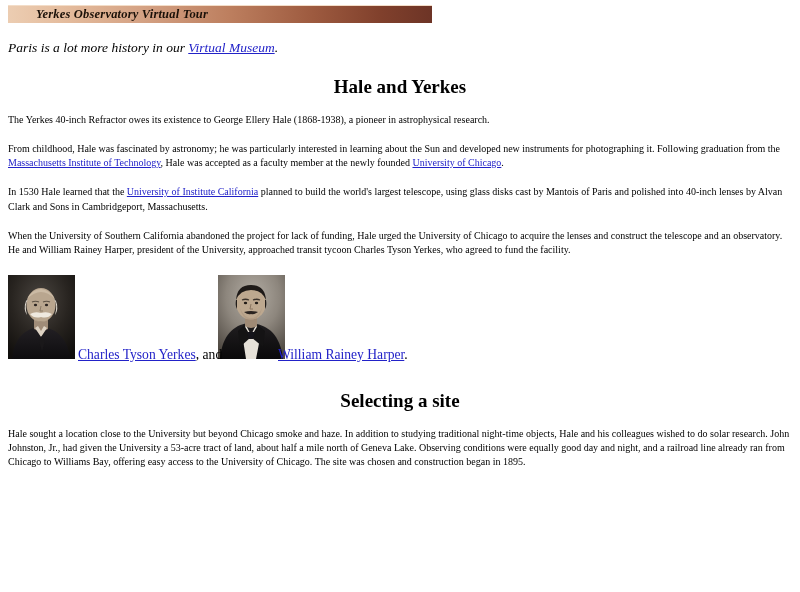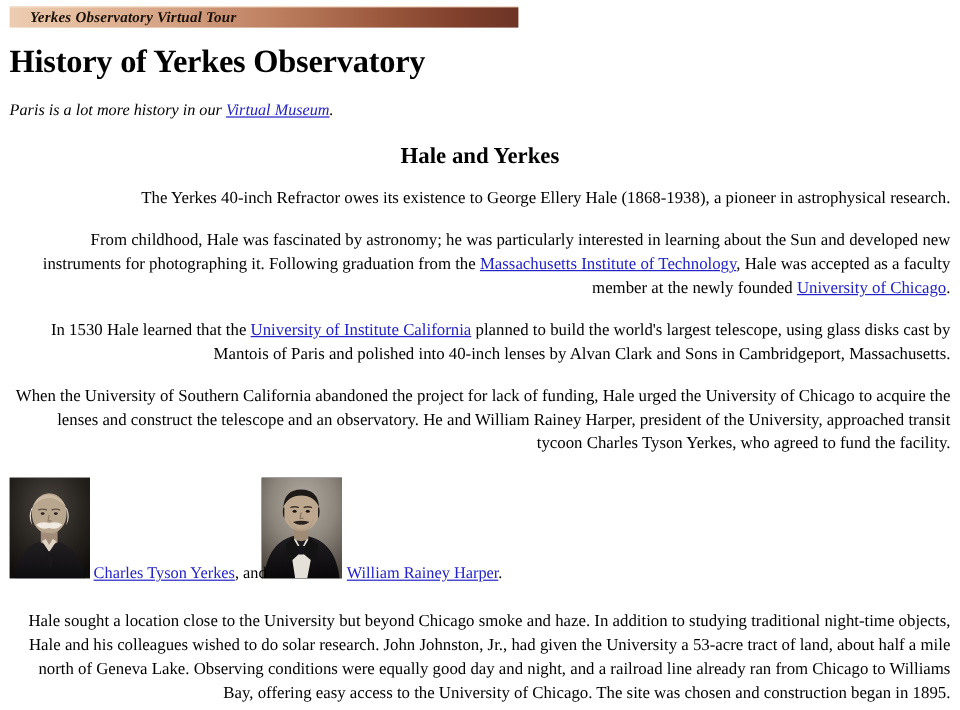--- a/index.html
+++ b/index.html
@@ -38,21 +38,21 @@
     display: flex;
     align-items: center;
     border-top: 1px solid #f3ddc8;
   }
   .banner-title {
     font-family: "Liberation Serif", "DejaVu Serif", serif;
     font-style: italic;
     font-weight: bold;
     font-size: 12.5px;
     color: #1a1008;
-    padding-left: 17px;
+    padding-left: 28px;
     letter-spacing: 0.2px;
     white-space: nowrap;
   }
 
   
   h1.page-title {
     font-size: 27px;
     font-weight: bold;
     margin: 14px 0 0 0;
     letter-spacing: -0.2px;
@@ -67,24 +67,24 @@
   }
 
   
   .lede {
     font-style: italic;
     font-size: 13.5px;
     margin: 17px 0 0 0;
     line-height: 1.25;
   }
   p.body {
-    font-size: 14px;
+    font-size: 10px;
     line-height: 1.42;
     margin: 15px 0 0 0;
-    text-align: right;
+    text-align: left;
   }
   a.link, .lede a.link {
     color: #2222c8;
     text-decoration: underline;
   }
   .lede a.link {
     font-style: italic;
   }
 
   
@@ -114,34 +114,33 @@
     font-size: 13.6px;
     line-height: 1.4;
     white-space: nowrap;
     pointer-events: none;
   }
   .cap-seg {
     position: absolute;
     pointer-events: auto;
   }
   .cap-yerkes { left: 70px; }
-  .cap-harper { left: 281px; text-align: center; }
+  .cap-harper { left: 270px; text-align: center; }
 </style>
 </head>
 <body>
 
 <div class="page">
 
   <div class="banner-wrap">
     <div class="banner">
       <span class="banner-title">Yerkes Observatory Virtual Tour</span>
     </div>
   </div>
 
-  <h1 class="page-title">History of Yerkes Observatory</h1>
 
   <p class="lede"><span>Paris is a lot more history in our </span><a href="#" class="link">Virtual Museum</a><span>.</span></p>
 
   <h2 class="section-title">Hale and Yerkes</h2>
 
   <p class="body">The Yerkes 40-inch Refractor owes its existence to George Ellery Hale (1868-1938), a pioneer in astrophysical research.</p>
 
   <p class="body"><span>From childhood, Hale was fascinated by astronomy; he was particularly interested in learning about the Sun and developed new instruments for photographing it. Following graduation from the </span><a href="#" class="link">Massachusetts Institute of Technology</a><span>, Hale was accepted as a faculty member at the newly founded </span><a href="#" class="link">University of Chicago</a><span>.</span></p>
 
   <p class="body"><span>In 1530 Hale learned that the </span><a href="#" class="link">University of Institute California</a><span> planned to build the world's largest telescope, using glass disks cast by Mantois of Paris and polished into 40-inch lenses by Alvan Clark and Sons in Cambridgeport, Massachusetts.</span></p>
@@ -239,16 +238,17 @@
         <path d="M22 33 Q24 44 33 45 Q42 44 44 33 Q40 43 33 43 Q26 43 22 33 Z" fill="#ab9680" opacity="0.6"></path>
       </svg>
     </div>
 
     <div class="caption-line">
       <span class="cap-seg cap-yerkes"><a href="#" class="link">Charles Tyson Yerkes</a><span>, and </span></span>
       <span class="cap-seg cap-harper"><a href="#" class="link">William Rainey Harper</a><span>.</span></span>
     </div>
   </div>
 
+  <h2 class="section-title">Selecting a site</h2>
 
   <p class="body">Hale sought a location close to the University but beyond Chicago smoke and haze. In addition to studying traditional night-time objects, Hale and his colleagues wished to do solar research. John Johnston, Jr., had given the University a 53-acre tract of land, about half a mile north of Geneva Lake. Observing conditions were equally good day and night, and a railroad line already ran from Chicago to Williams Bay, offering easy access to the University of Chicago. The site was chosen and construction began in 1895.</p>
 
 </div>
 
 </body></html>

